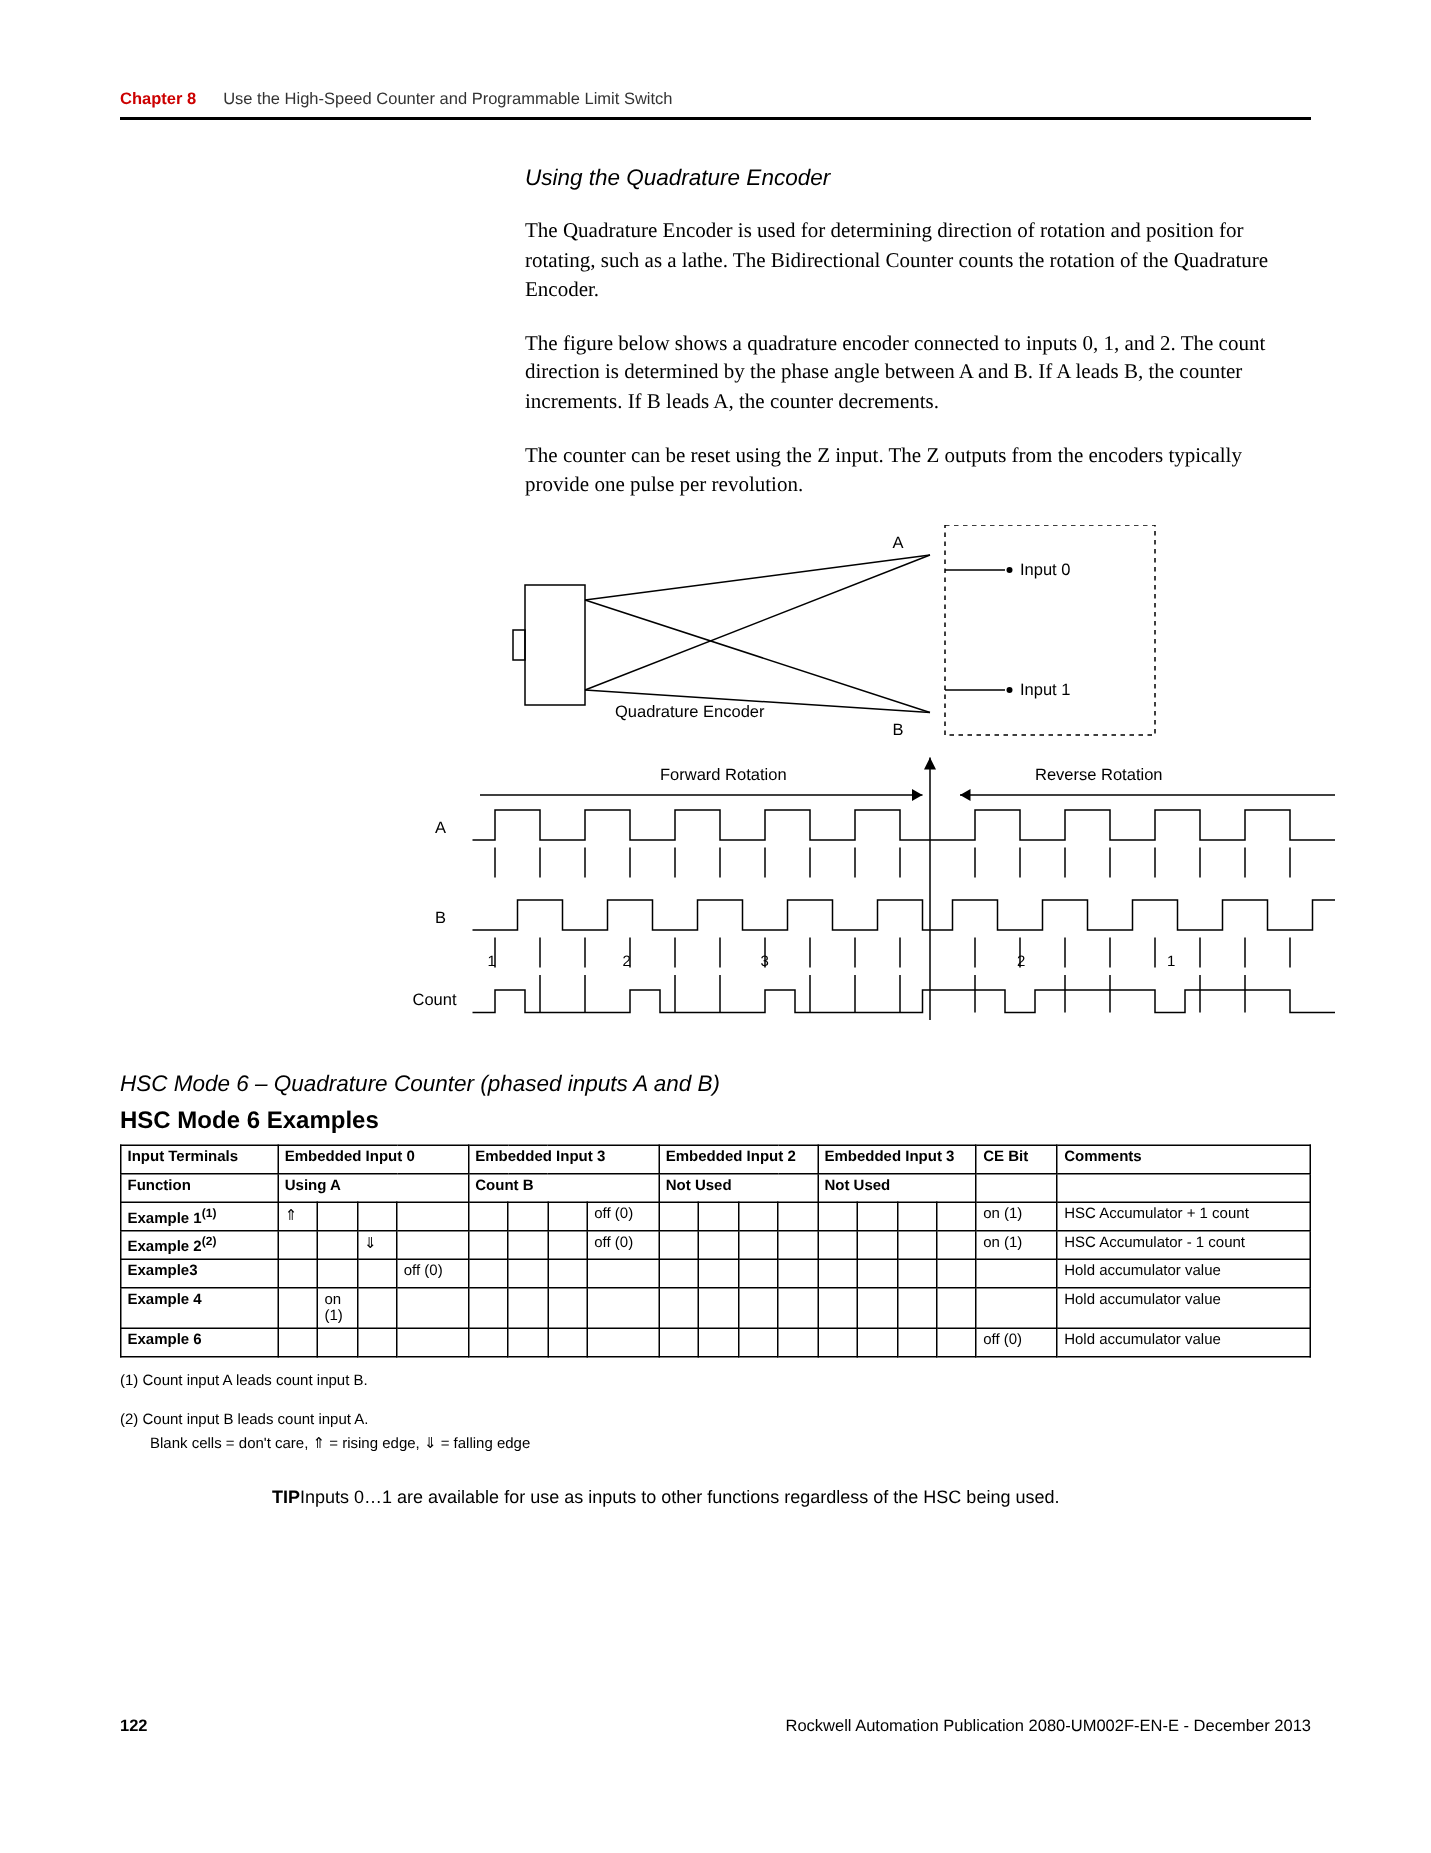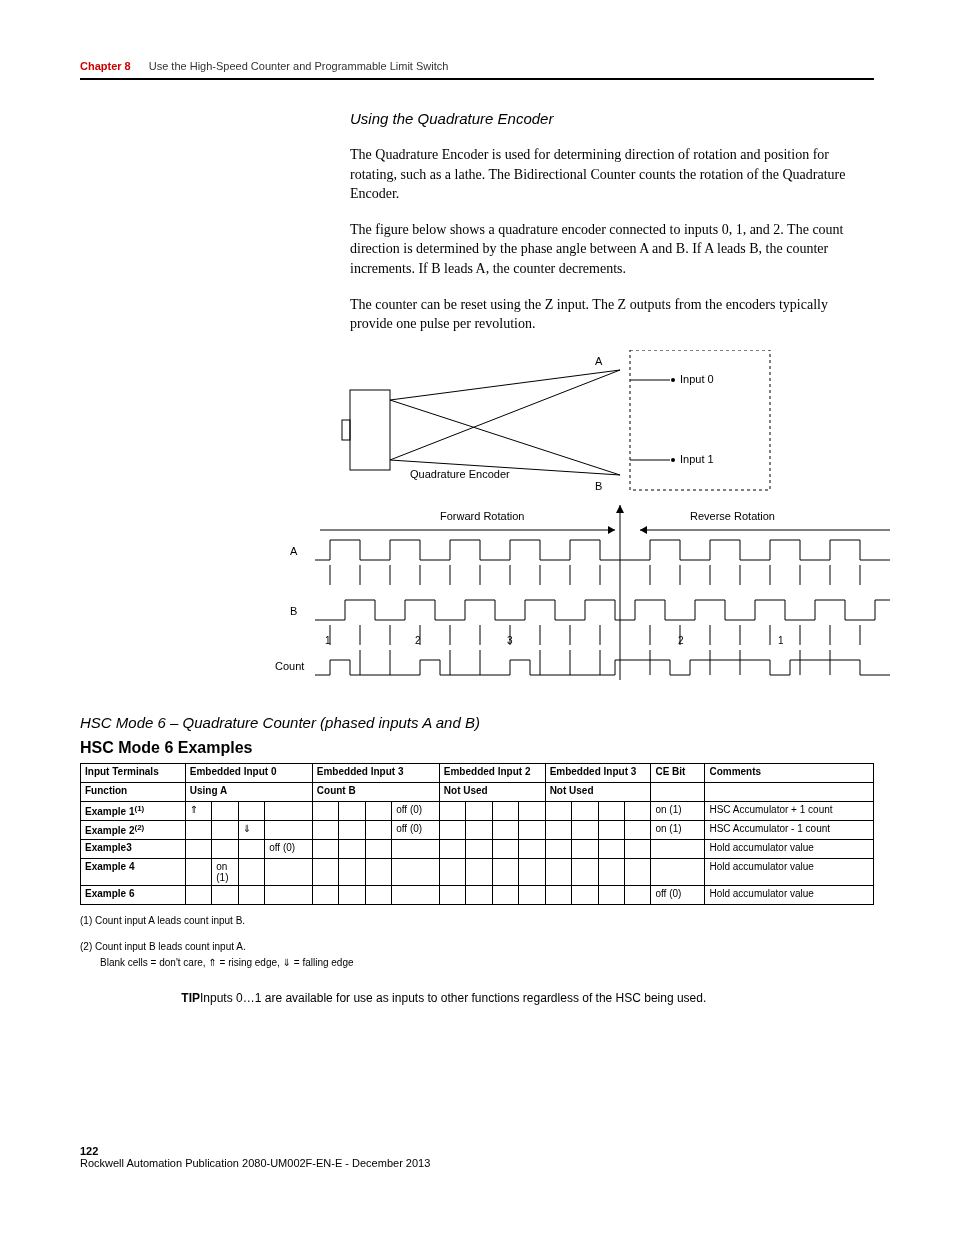--- a/index.html
+++ b/index.html
@@ -82,21 +82,20 @@
     margin-left: 40px;
     text-align: right;
   }
   .tip-row .tip-label { font-weight: bold; width: 80px; }
   .footer {
     display: flex;
     justify-content: space-between;
     font-family: Arial, Helvetica, sans-serif;
     font-size: 11px;
     margin-top: 140px;
-    flex-direction: column;
   }
   .footer .pg { font-weight: bold; }
   sup { font-size: 8px; }
 </style>
 </head>
 <body>
 
 <div class="header">
   <span class="chap">Chapter 8</span>
   <span class="chap-title">Use the High-Speed Counter and Programmable Limit Switch</span>

